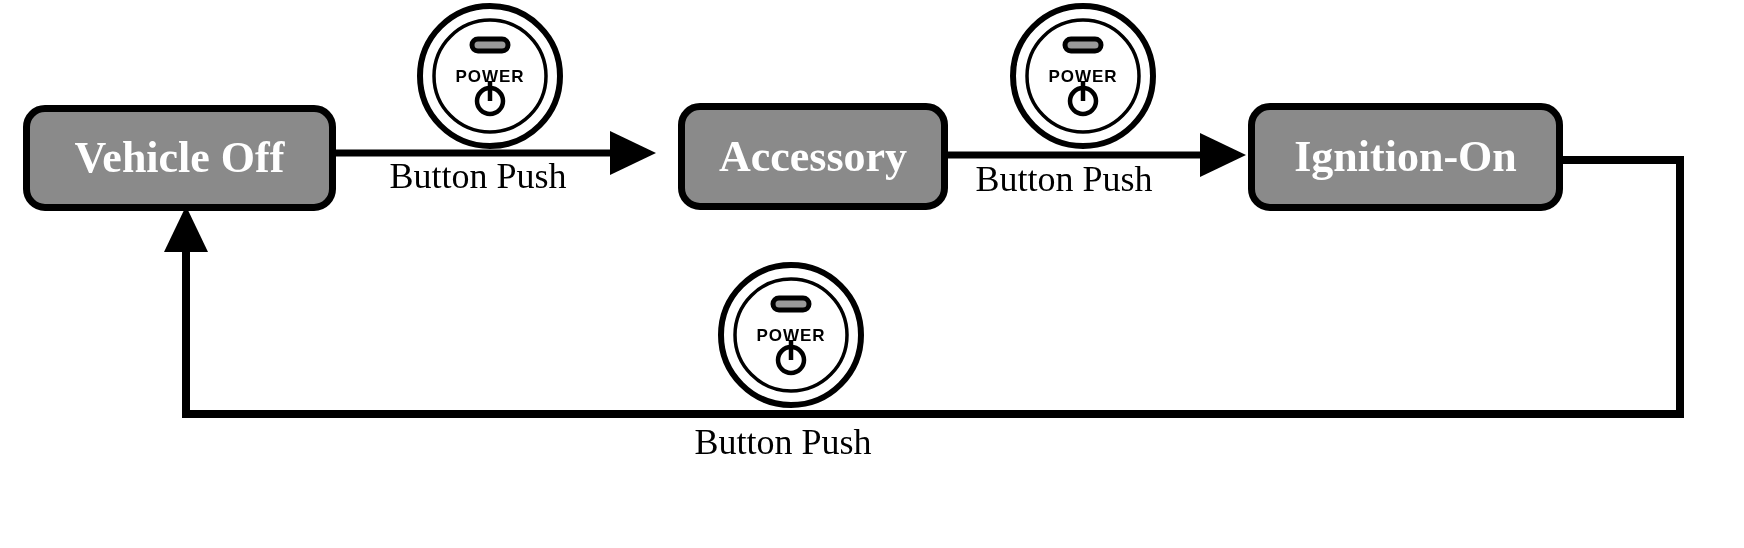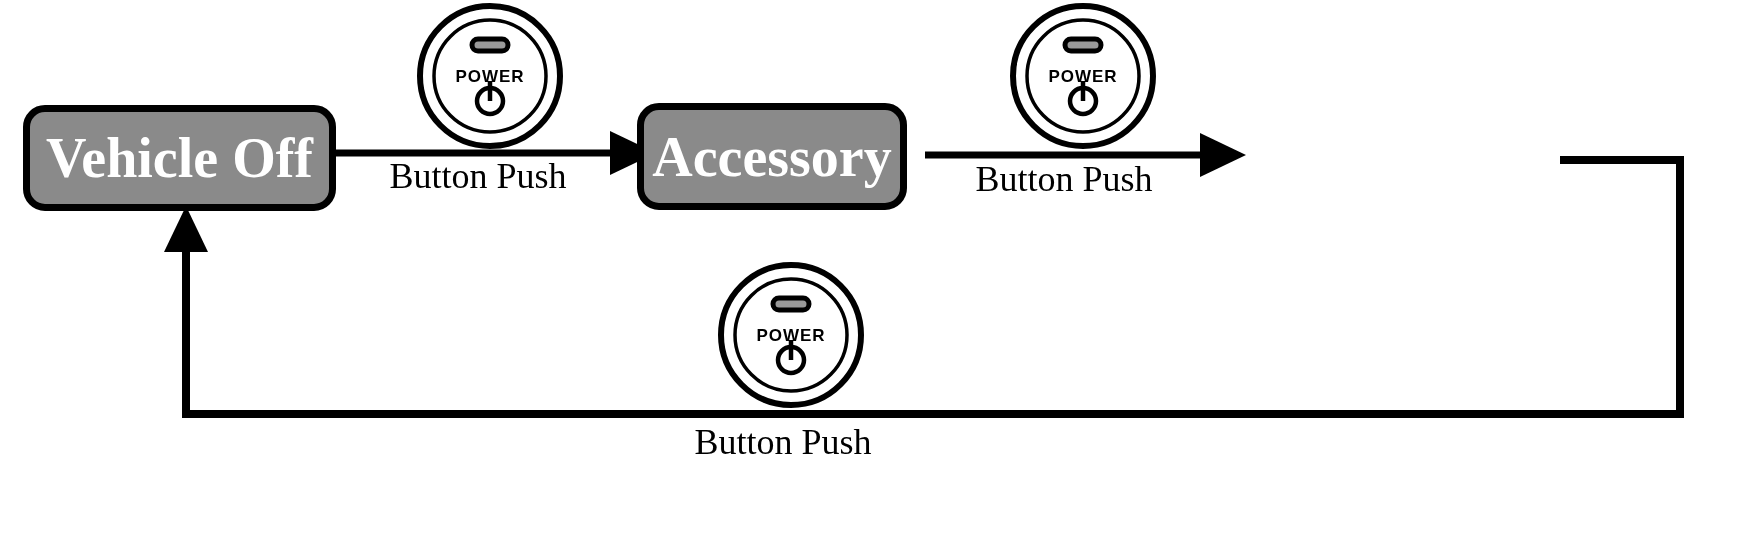--- a/index.html
+++ b/index.html
@@ -26,21 +26,21 @@
     background: var(--state-fill, #888888);
     border: 7px solid var(--state-border, #000000);
     border-radius: 22px;
     display: flex;
     align-items: center;
     justify-content: center;
   }
   .state-label {
     color: var(--state-text, #ffffff);
     font-weight: bold;
-    font-size: 56px;
+    font-size: 44px;
     white-space: nowrap;
     line-height: 1;
   }
   .edge-label {
     position: absolute;
     width: 300px;
     text-align: center;
     font-size: 36px;
     color: var(--edge-text, #000000);
     white-space: nowrap;
@@ -70,24 +70,27 @@
     <polygon points="1200,133 1246,155 1200,177" fill="#000000"></polygon>
 
     <polyline points="1560,160 1680,160 1680,414 186,414 186,248" fill="none" stroke="#000000" stroke-width="8"></polyline>
     <polygon points="164,252 186,206 208,252" fill="#000000"></polygon>
   </svg>
 
   <div class="state" style="left:23px; top:105px; width:313px; height:106px;">
     <span class="state-label">Vehicle Off</span>
   </div>
 
-  <div class="state" style="left:637px; top:103px; width:270px; height:107px;align-items:center;">
+  <div class="state" style="left:678px; top:103px; width:270px; height:107px;align-items:center;">
     <span class="state-label">Accessory</span>
   </div>
 
+  <div class="state" style="left:1248px; top:103px; width:315px; height:108px;">
+    <span class="state-label">Ignition-On</span>
+  </div>
 
   <svg class="power-icon" style="left:410px; top:-4px;" width="160" height="160" viewBox="0 0 160 160">
     <circle cx="80" cy="80" r="70" fill="#ffffff" stroke="#000000" stroke-width="6"></circle>
     <circle cx="80" cy="80" r="56" fill="#ffffff" stroke="#000000" stroke-width="3.5"></circle>
     <rect x="62" y="43" width="36" height="12" rx="6" fill="#999999" stroke="#000000" stroke-width="5"></rect>
     <text x="80" y="86" text-anchor="middle" fill="#000000">POWER</text>
     <line x1="80" y1="85" x2="80" y2="105" stroke="#000000" stroke-width="4.5"></line>
     <circle cx="80" cy="105" r="13" fill="none" stroke="#000000" stroke-width="4.5"></circle>
   </svg>
 

